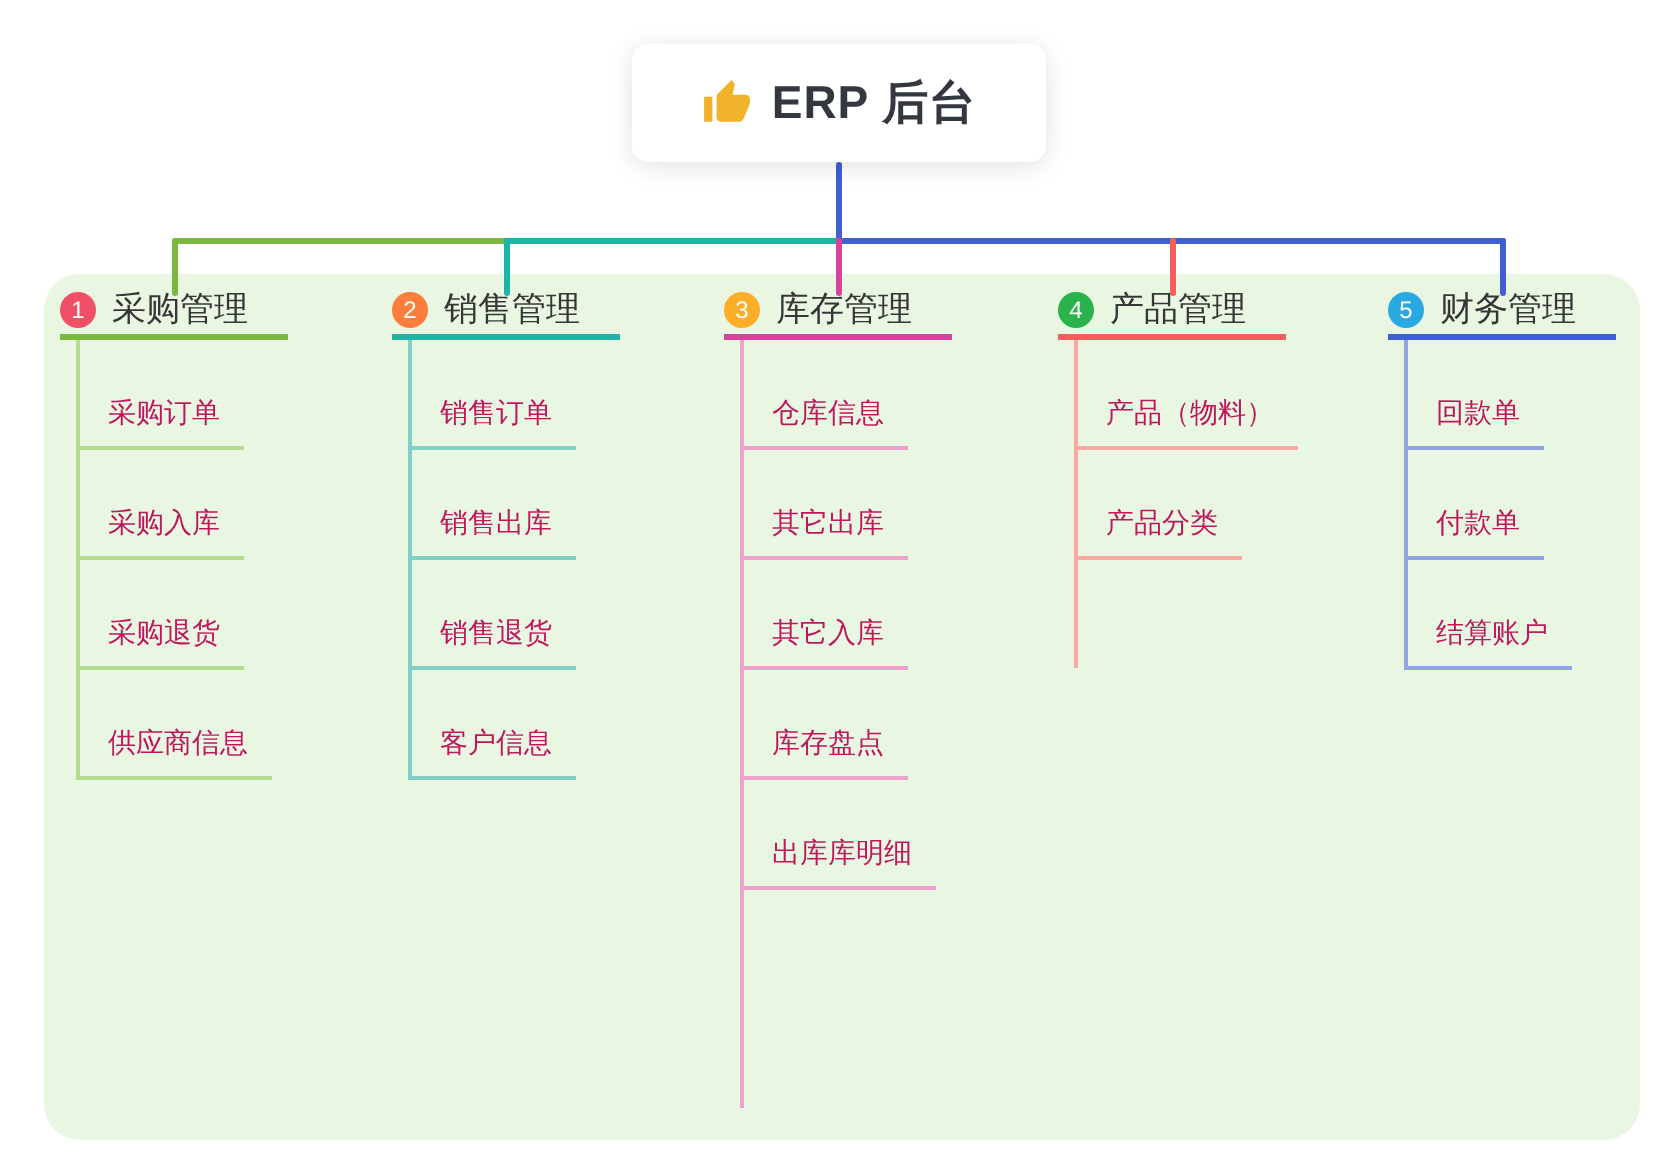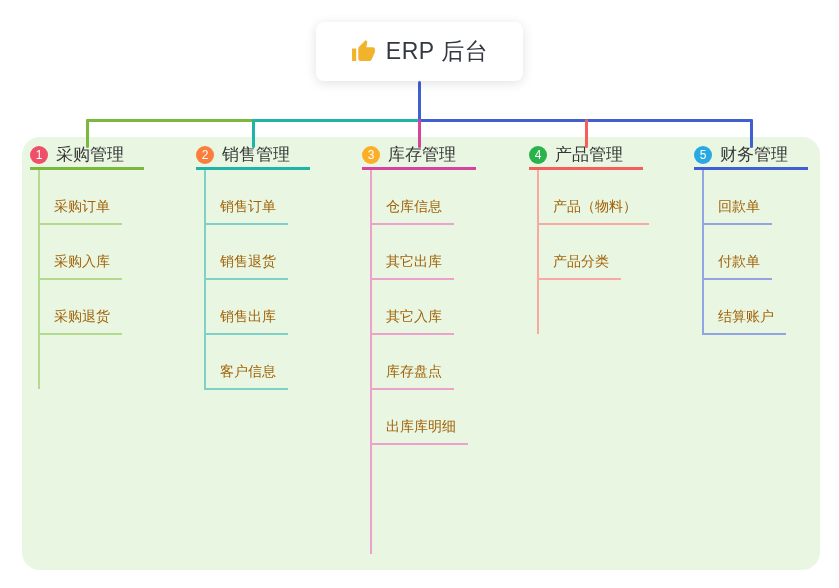--- a/index.html
+++ b/index.html
@@ -12,20 +12,21 @@
     position: absolute; left: 22px; top: 137px; width: 798px; height: 433px;
     background: #e9f6e2; border-radius: 18px;
   }
 
   .root-card {
     position: absolute; left: 316px; top: 22px; width: 207px; height: 59px;
     background: #ffffff; border-radius: 8px;
     box-shadow: 0 2px 12px rgba(0,0,0,0.12);
     display: flex; align-items: center; justify-content: center; gap: 10px;
     z-index: 3;
+    font-weight: bold;
   }
   .root-card .root-label { font-size: 23px; color: #333740; letter-spacing: 0.5px; }
   .thumb-icon { width: 25px; height: 25px; display: inline-block; }
 
   .seg { position: absolute; z-index: 1; border-radius: 2px; }
 
   .branch { position: absolute; top: 146px; z-index: 2; }
   .branch-title {
     display: flex; align-items: center; gap: 8px;
     height: 24px; padding-bottom: 4px; width: 114px;
@@ -37,21 +38,21 @@
   }
   .branch-title .branch-label { font-size: 17px; color: #363636; white-space: nowrap; }
 
   .children { position: relative; margin-left: 8px; }
   .vline { position: absolute; left: 0; top: 0; width: 2px; }
   .child { height: 55px; display: flex; align-items: flex-end; }
   .child:first-child { height: 54px; }
   .child .child-pill {
     display: inline-block; white-space: nowrap;
     padding: 0 12px 7px 16px;
-    font-size: 14px; color: #a16207;
+    font-size: 14px; color: #be185d;
     border-bottom: 2px solid #000;
   }
 </style>
 </head>
 <body>
 
 <div class="canvas">
 
   <div class="panel"></div>
 
@@ -86,37 +87,40 @@
           <div class="vline" style="background: rgb(180, 218, 142); height: 219px;"></div>
           <div class="child">
             <span class="child-pill" style="border-bottom-color: rgb(180, 218, 142);">采购订单</span>
           </div>
           <div class="child">
             <span class="child-pill" style="border-bottom-color: rgb(180, 218, 142);">采购入库</span>
           </div>
           <div class="child">
             <span class="child-pill" style="border-bottom-color: rgb(180, 218, 142);">采购退货</span>
           </div>
+          <div class="child">
+            <span class="child-pill" style="border-bottom-color: rgb(180, 218, 142);">供应商信息</span>
+          </div>
         </div>
       </div>
       <div class="branch" style="left: 196px;">
         <div class="branch-title" style="border-bottom-color: rgb(32, 180, 169);">
           <span class="badge" style="background: rgb(251, 126, 61);">2</span>
           <span class="branch-label">销售管理</span>
         </div>
         <div class="children">
           <div class="vline" style="background: rgb(127, 209, 200); height: 219px;"></div>
           <div class="child">
             <span class="child-pill" style="border-bottom-color: rgb(127, 209, 200);">销售订单</span>
           </div>
           <div class="child">
-            <span class="child-pill" style="border-bottom-color: rgb(127, 209, 200);">销售退货</span>
+            <span class="child-pill" style="border-bottom-color: rgb(127, 209, 200);">销售出库</span>
           </div>
           <div class="child">
-            <span class="child-pill" style="border-bottom-color: rgb(127, 209, 200);">销售出库</span>
+            <span class="child-pill" style="border-bottom-color: rgb(127, 209, 200);">销售退货</span>
           </div>
           <div class="child">
             <span class="child-pill" style="border-bottom-color: rgb(127, 209, 200);">客户信息</span>
           </div>
         </div>
       </div>
       <div class="branch" style="left: 362px;">
         <div class="branch-title" style="border-bottom-color: rgb(214, 67, 157);">
           <span class="badge" style="background: rgb(252, 174, 40);">3</span>
           <span class="branch-label">库存管理</span>

